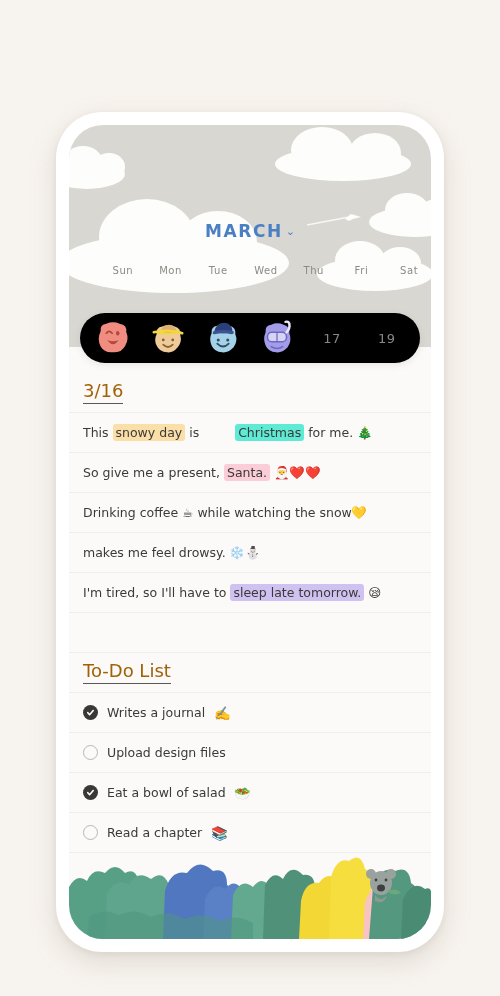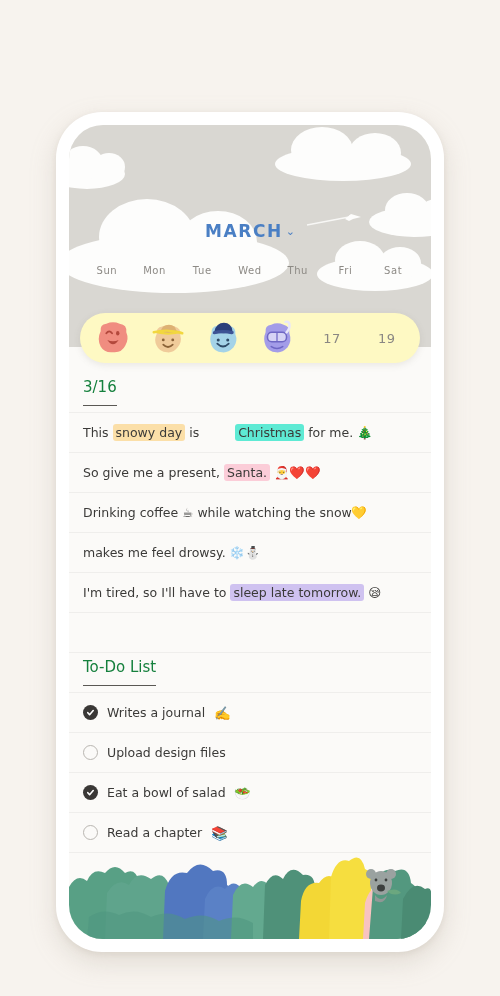--- a/index.html
+++ b/index.html
@@ -84,36 +84,36 @@
     position: absolute; left: 0; top: 96px; width: 100%;
     display: flex; align-items: center; justify-content: center; gap: 3px;
   }
   .month-label {
     font-size: 17px; font-weight: 700; letter-spacing: 1.6px;
     color: #4a7fc4;
   }
   .chev { color: #4a7fc4; font-size: 11px; line-height: 1; }
 
   .weekdays {
-    position: absolute; left: 0; top: 140px; width: 100%;
+    position: absolute; left: 16px; top: 140px; width: 100%;
     display: flex; padding: 0 14px;
   }
   .weekdays span {
     flex: 1; text-align: center;
     font-size: 10px; color: #8d8a85; letter-spacing: 0.6px;
   }
 
   
   .daystrip-wrap {
     position: relative; height: 0;
   }
   .daystrip {
     position: absolute; left: 11px; top: -34px;
     width: 340px; height: 50px;
-    background: #fef9c3;
+    background: #000000;
     border-radius: 25px;
     display: flex; align-items: center;
     box-shadow: 0 2px 7px rgba(120,112,102,0.14);
     padding: 0 6px;
     z-index: 5;
   }
   .day-cell {
     flex: 1; display: flex; align-items: center; justify-content: center;
     height: 100%;
   }
@@ -131,24 +131,24 @@
     height: 40px;
     border-bottom: 1px solid #efeeec;
     display: flex; align-items: center;
     padding: 0 14px;
     font-size: 12.5px;
     color: #3b3a38;
     white-space: nowrap;
   }
   .row.blank { }
   .section-title {
-    font-size: 15px;
-    color: #15803d;
+    font-size: 18px;
+    color: #a16207;
     border-bottom: 1.6px solid #5a5854;
-    padding-bottom: 9px;
+    padding-bottom: 1px;
     line-height: 1.15;
   }
   .hl { border-radius: 3px; padding: 1px 3px; }
   .em { font-size: 13.5px; letter-spacing: 0.5px; }
 
   .todo-row { gap: 9px; }
   .cbox {
     width: 15px; height: 15px; border-radius: 50%;
     flex: 0 0 15px;
     display: flex; align-items: center; justify-content: center;

